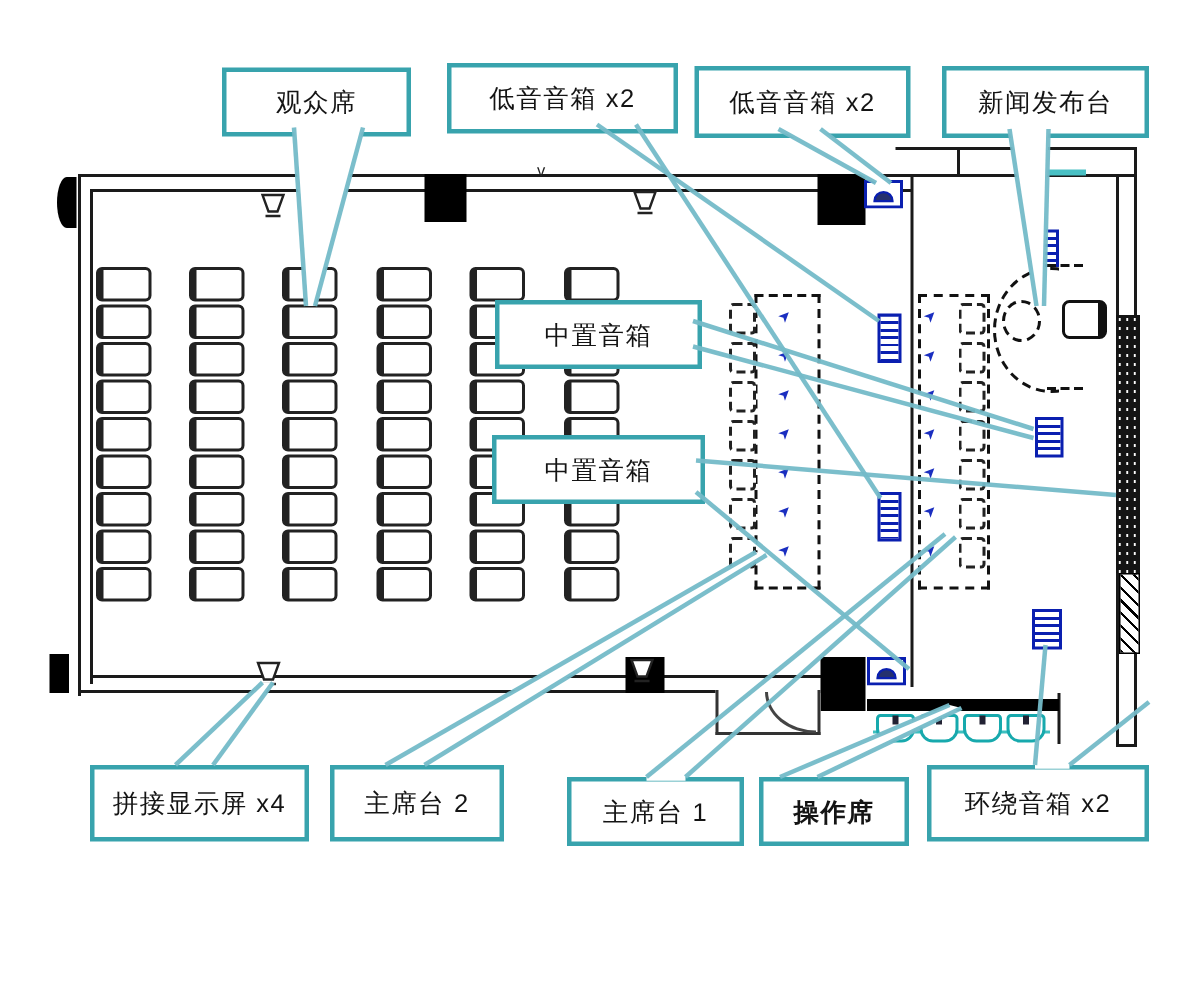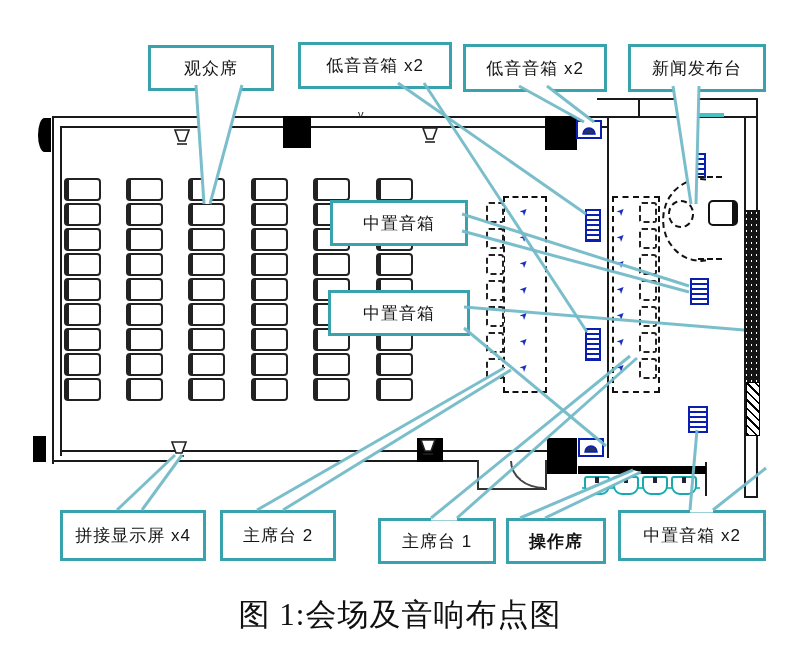--- a/index.html
+++ b/index.html
@@ -190,21 +190,21 @@
       <div class="callout" style="left: 148px; top: 45px; width: 120px; height: 40px;">观众席</div>
       <div class="callout" style="left: 298px; top: 42px; width: 148px; height: 41px;">低音音箱 x2</div>
       <div class="callout" style="left: 463px; top: 44px; width: 138px; height: 42px;">低音音箱 x2</div>
       <div class="callout" style="left: 628px; top: 44px; width: 132px; height: 42px;">新闻发布台</div>
       <div class="callout" style="left: 330px; top: 200px; width: 132px; height: 40px;">中置音箱</div>
       <div class="callout" style="left: 328px; top: 290px; width: 136px; height: 40px;">中置音箱</div>
       <div class="callout" style="left: 60px; top: 510px; width: 140px; height: 45px;">拼接显示屏 x4</div>
       <div class="callout" style="left: 220px; top: 510px; width: 110px; height: 45px;">主席台 2</div>
       <div class="callout" style="left: 378px; top: 518px; width: 112px; height: 40px;">主席台 1</div>
       <div class="callout" style="left: 506px; top: 518px; width: 94px; height: 40px; font-weight: bold;">操作席</div>
-      <div class="callout" style="left: 618px; top: 510px; width: 142px; height: 45px;">中置音箱 x2</div>
+      <div class="callout" style="left: 618px; top: 510px; width: 142px; height: 45px;">环绕音箱 x2</div>
     </div>
   <svg id="overlay" width="800" height="662">
       <polygon points="196,85 204,204 210,204 242,85" fill="#fff"></polygon>
       <line x1="196" y1="85" x2="204" y2="204" stroke="#74bac8" stroke-width="3" stroke-opacity="0.95"></line>
       <line x1="242" y1="85" x2="210" y2="204" stroke="#74bac8" stroke-width="3" stroke-opacity="0.95"></line>
       <line x1="398" y1="83" x2="424" y2="83" stroke="#fff" stroke-width="5"></line>
       <line x1="398" y1="83" x2="586" y2="214" stroke="#74bac8" stroke-width="3" stroke-opacity="0.95"></line>
       <line x1="424" y1="83" x2="587" y2="332" stroke="#74bac8" stroke-width="3" stroke-opacity="0.95"></line>
       <polygon points="519,86 584,122 594,122 547,86" fill="#fff"></polygon>
       <line x1="519" y1="86" x2="584" y2="122" stroke="#74bac8" stroke-width="3" stroke-opacity="0.95"></line>
@@ -227,14 +227,13 @@
       <line x1="431" y1="518" x2="457" y2="518" stroke="#fff" stroke-width="5"></line>
       <line x1="431" y1="518" x2="630" y2="356" stroke="#74bac8" stroke-width="3" stroke-opacity="0.95"></line>
       <line x1="457" y1="518" x2="637" y2="358" stroke="#74bac8" stroke-width="3" stroke-opacity="0.95"></line>
       <polygon points="520,518 633,470 641,472 545,518" fill="#fff"></polygon>
       <line x1="520" y1="518" x2="633" y2="470" stroke="#74bac8" stroke-width="3" stroke-opacity="0.95"></line>
       <line x1="545" y1="518" x2="641" y2="472" stroke="#74bac8" stroke-width="3" stroke-opacity="0.95"></line>
       <line x1="690" y1="510" x2="713" y2="510" stroke="#fff" stroke-width="5"></line>
       <line x1="690" y1="510" x2="697" y2="430" stroke="#74bac8" stroke-width="3" stroke-opacity="0.95"></line>
       <line x1="713" y1="510" x2="766" y2="468" stroke="#74bac8" stroke-width="3" stroke-opacity="0.95"></line>
     </svg>
-  <div class="caption abs" style="left:120px;top:594px;width:560px;">图 1:会场及音响布点图</div>
 </div>
 
 </body></html>

